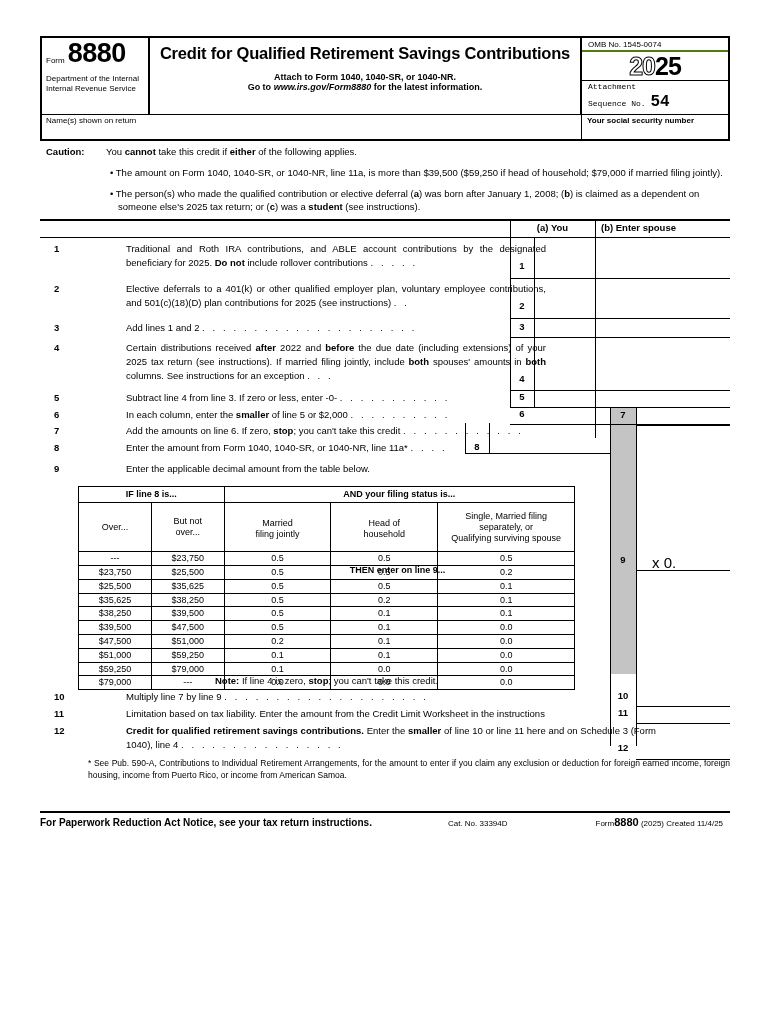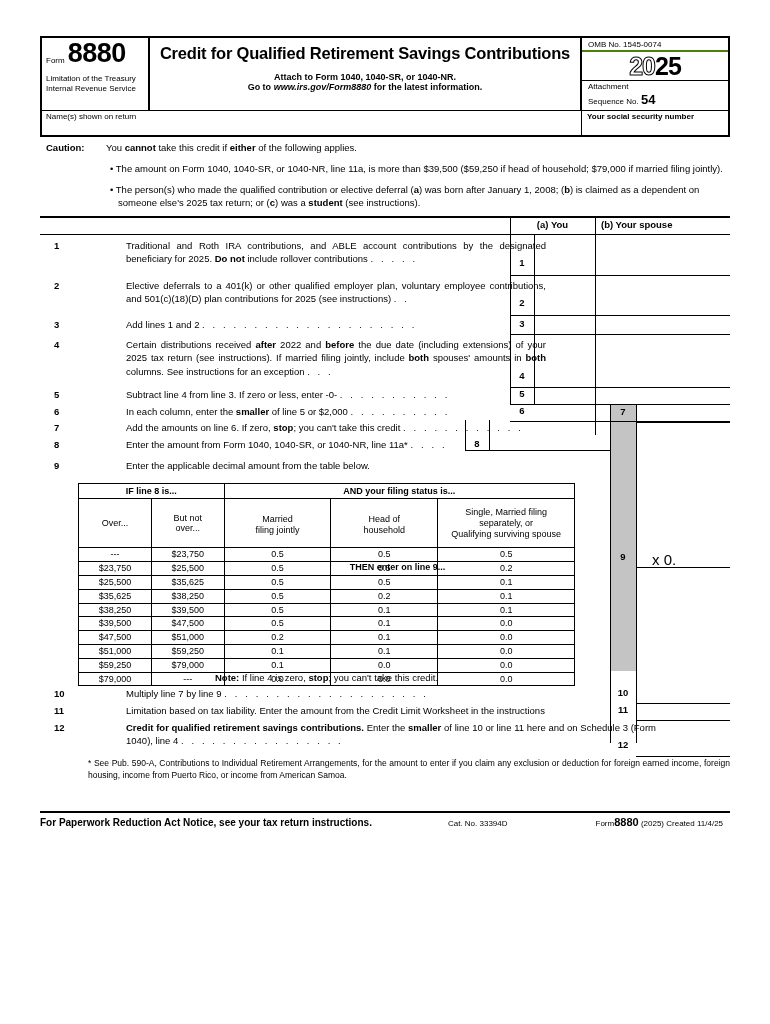--- a/index.html
+++ b/index.html
@@ -99,22 +99,23 @@
   }
   .year .y2 {
     font-size: 25px;
     font-weight: bold;
     letter-spacing: -1px;
   }
   .attach {
     font-size: 8px;
     line-height: 1.3;
     padding: 1px 0 1px 6px;
-  }
-  .attach .seq { font-size: 13px; font-weight: bold; }
+    font-family: Liberation Mono, monospace;
+  }
+  .attach .seq { font-size: 16px; font-weight: bold; }
 
   
   .name-row {
     display: flex;
     border-left: 2px solid #000;
     border-right: 2px solid #000;
     border-top: 1px solid #000;
     height: 24px;
   }
   .name-cell {
@@ -256,21 +257,21 @@
 <div id="page">
  <div class="form">
 
   <div class="header">
     <div class="hdr-left">
       <div class="form-label-row">
         <span class="form-word">Form</span>
         <span class="form-number">8880</span>
       </div>
       <div class="dept">
-        <div>Limitation of the Treasury</div>
+        <div>Department of the Internal</div>
         <div>Internal Revenue Service</div>
       </div>
     </div>
 
     <div class="hdr-center">
       <div class="main-title">Credit for Qualified Retirement Savings Contributions</div>
       <div class="sub1">Attach to Form 1040, 1040-SR, or 1040-NR.</div>
       <div class="sub2">
         <span>Go to</span>
         <span class="i b">www.irs.gov/Form8880</span>
@@ -305,21 +306,21 @@
       <div><span>You </span><b>cannot</b><span> take this credit if </span><b>either</b><span> of the following applies.</span></div>
       <div class="bullet-p">• The amount on Form 1040, 1040-SR, or 1040-NR, line 11a, is more than $39,500 ($59,250 if head of household; $79,000 if married filing jointly).</div>
       <div class="bullet-p"><span>• The person(s) who made the qualified contribution or elective deferral (</span><b>a</b><span>) was born after January 1, 2008; (</span><b>b</b><span>) is claimed as a dependent on someone else's 2025 tax return; or (</span><b>c</b><span>) was a </span><b>student</b><span> (see instructions).</span></div>
     </div>
   </div>
 
   <div class="colhead">
     <div class="vline" style="left:470px; top:0; height:16px;"></div>
     <div class="vline" style="left:555px; top:0; height:16px;"></div>
     <div class="ch" style="left:470px; width:85px;">(a) You</div>
-    <div class="ch" style="left:558px; width:132px; text-align:left; padding-left:3px;">(b) Your spouse</div>
+    <div class="ch" style="left:558px; width:132px; text-align:left; padding-left:3px;">(b) Enter spouse</div>
   </div>
 
   <div class="lines" style="height:542px;">
 
     <div class="shade" style="left:570px; top:170px; width:26px; height:30px;"></div>
     <div class="shade" style="left:570px; top:200px; width:26px; height:115px;"></div>
     <div class="shade" style="left:570px; top:315px; width:26px; height:18px;"></div>
     <div class="shade" style="left:570px; top:333px; width:26px; height:103px;"></div>
 
     <div class="vline" style="left:470px; top:0; height:170px;"></div>

